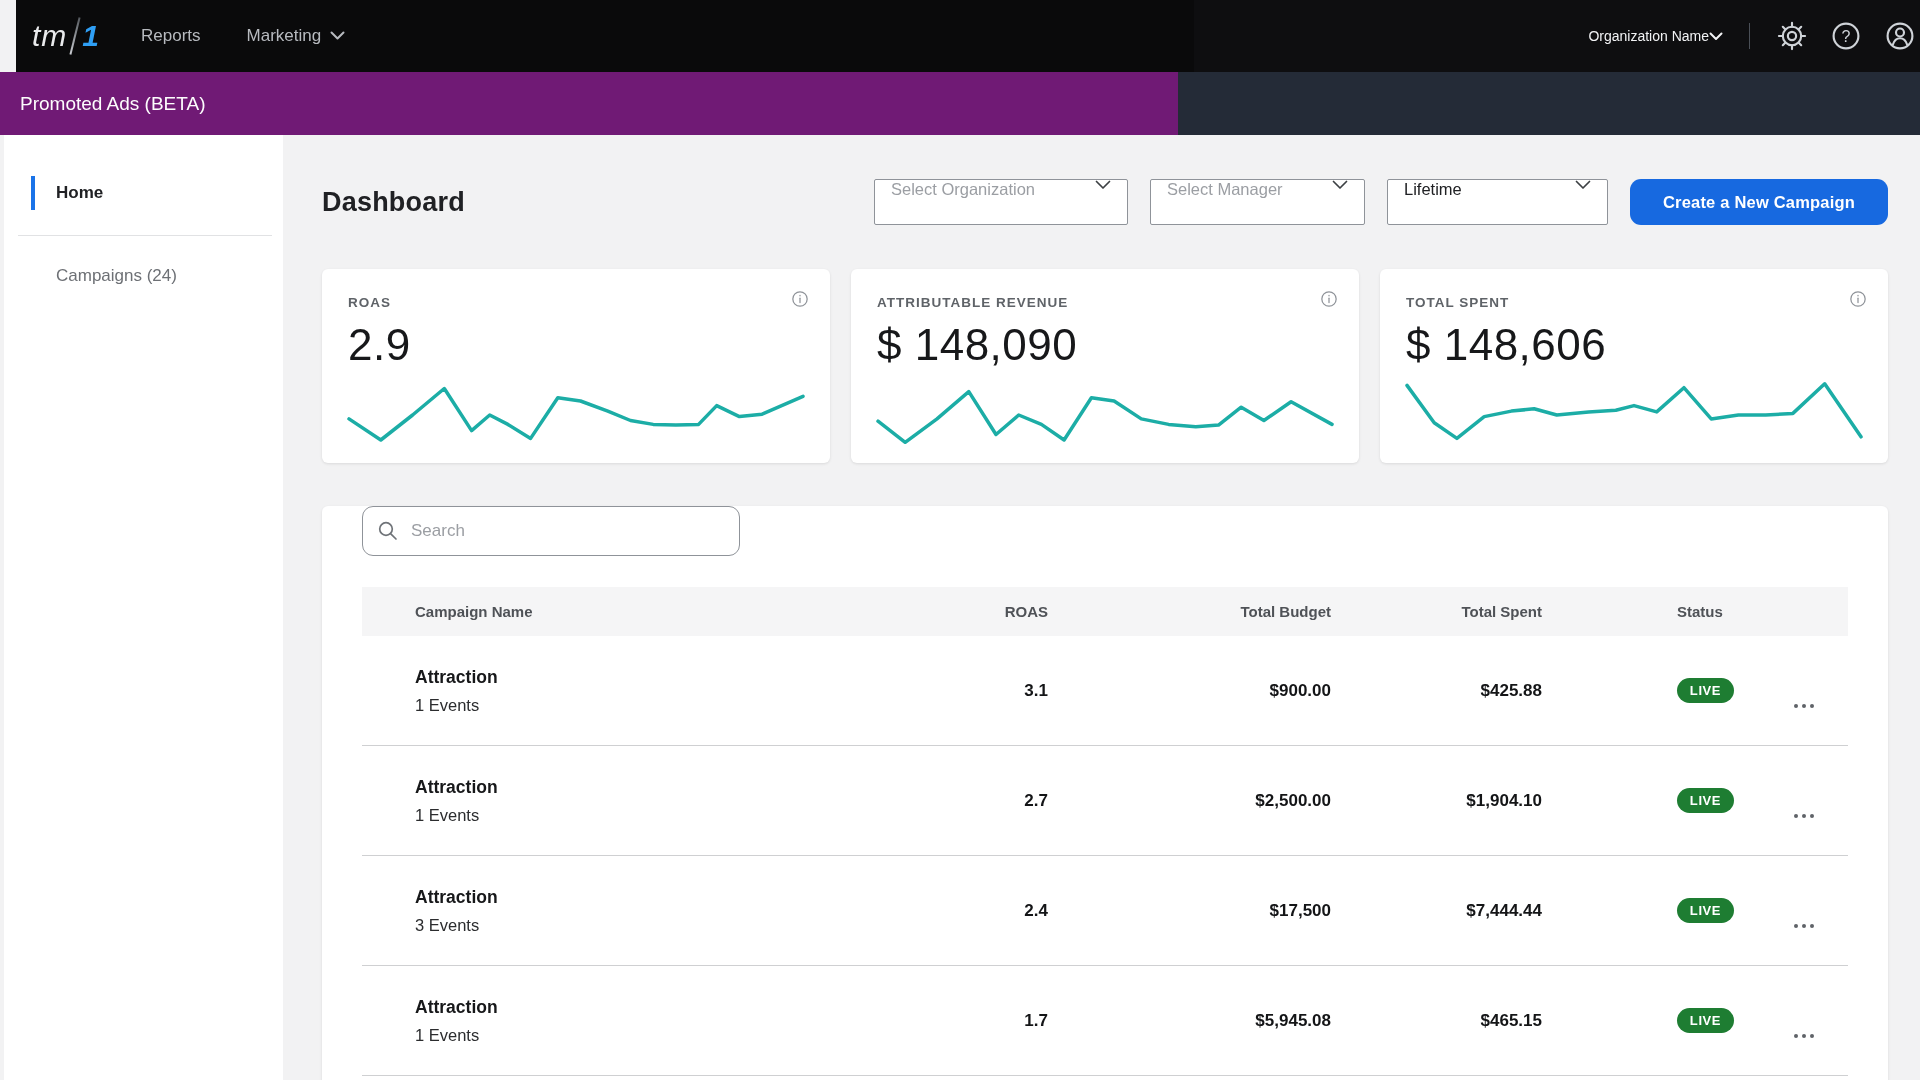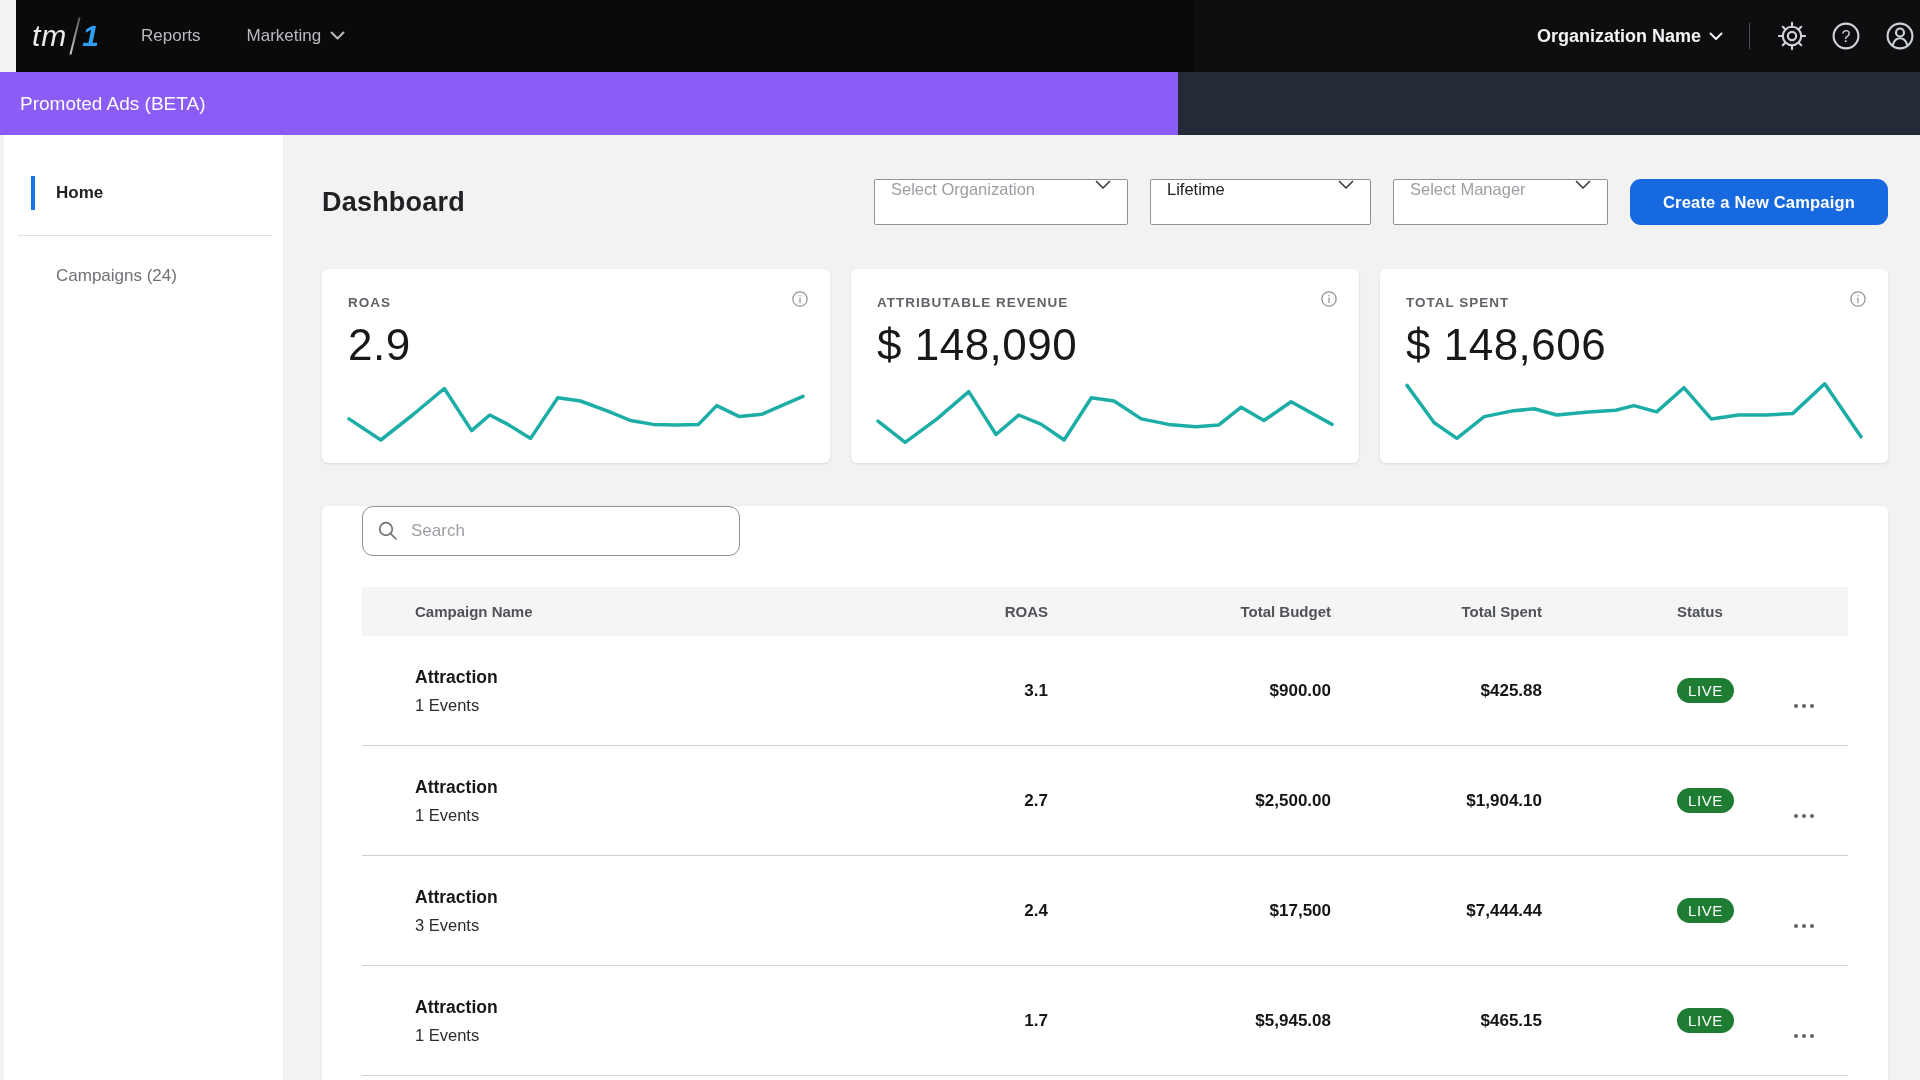--- a/index.html
+++ b/index.html
@@ -9,26 +9,26 @@
   
   .topbar { position:absolute; left:16px; top:0; width:1920px; height:72px; background:#0a0a0b; display:flex; align-items:center; }
   .topbar-right-shade { position:absolute; left:1178px; top:0; width:742px; height:72px; background:#0e0e10; }
   .logo { position:relative; z-index:2; display:flex; align-items:center; margin-left:16px; }
   .logo .tm { font-style:italic; font-size:30px; font-weight:300; color:#e9eaec; letter-spacing:1px; }
   .logo .slash { width:2px; height:38px; background:linear-gradient(180deg,#55595f,#c9ccd1); transform:rotate(14deg); margin:0 6px 0 7px; }
   .logo .one { font-style:italic; font-size:30px; font-weight:700; color:#2f9ff5; }
   .topnav { position:relative; z-index:2; display:flex; align-items:center; margin-left:42px; gap:46px; }
   .topnav .navitem { display:flex; align-items:center; gap:9px; color:#b7babf; font-size:17px; cursor:pointer; }
   .top-right { position:absolute; z-index:2; right:20px; top:0; height:72px; display:flex; align-items:center; gap:22px; }
-  .org { display:flex; align-items:center; gap:8px; color:#f2f3f5; font-size:18px; font-weight:700; cursor:pointer; }
+  .org { display:flex; align-items:center; gap:0; color:#f2f3f5; font-size:14px; font-weight:400; cursor:pointer; }
   .vdivider { width:1px; height:26px; background:#4a4f57; margin:0 4px; }
   .circle-icon { display:flex; align-items:center; justify-content:center; cursor:pointer; }
 
   
-  .subheader { position:absolute; left:0; top:72px; width:1920px; height:63px; background:#8b5cf6; display:flex; align-items:center; }
+  .subheader { position:absolute; left:0; top:72px; width:1920px; height:63px; background:#701a75; display:flex; align-items:center; }
   .subheader-right-shade { position:absolute; left:1178px; top:0; width:742px; height:63px; background:#242b37; }
   .subheader-title { position:relative; z-index:2; color:#fdfdfd; font-size:19px; margin-left:20px; }
 
   
   .sidebar { position:absolute; left:4px; top:135px; width:283px; height:1057px; background:#ffffff; border-right:1px solid #d8d9db; }
   .side-item-active { display:flex; align-items:center; margin-top:40px; height:36px; cursor:pointer; }
   .active-bar { width:4px; height:34px; background:#1a73e8; margin-left:27px; }
   .side-item-active .lbl { margin-left:21px; font-size:17px; font-weight:700; color:#202124; }
   .side-divider { border-top:1px solid #e1e2e4; margin:24px 14px 0 14px; }
   .side-item { margin-top:30px; padding-left:52px; font-size:17px; color:#6d7075; cursor:pointer; }
@@ -63,21 +63,21 @@
   .th-name { padding-left:53px; }
   .right { text-align:right; }
   .th-status { padding-left:135px; }
 
   .trow { height:110px; border-bottom:1px solid #cfd0d2; }
   .cell-name { padding-left:53px; display:flex; flex-direction:column; justify-content:center; gap:8px; }
   .c-name { font-size:17.5px; font-weight:700; color:#17181a; }
   .c-events { font-size:16.5px; color:#2b2c2e; }
   .c-num { font-size:17px; font-weight:700; color:#141517; }
   .cell-status { padding-left:135px; display:flex; align-items:center; }
-  .badge-live { width:57px; height:25px; border-radius:13px; background:#1e7d32; color:#fff; font-size:15px; font-weight:400; letter-spacing:0.6px; display:flex; align-items:center; justify-content:center; }
+  .badge-live { width:57px; height:25px; border-radius:13px; background:#1e7d32; color:#fff; font-size:13px; font-weight:700; letter-spacing:0.6px; display:flex; align-items:center; justify-content:center; }
   .row-menu { margin-left:60px; margin-top:30px; display:flex; gap:4px; cursor:pointer; }
   .row-menu i { width:4px; height:4px; border-radius:50%; background:#5f6368; display:block; }
 </style>
 </head>
 <body>
 
 <div class="topbar">
   <div class="topbar-right-shade"></div>
   <div class="logo">
     <span class="tm">tm</span>
@@ -151,28 +151,28 @@
 
   <div class="title-row">
     <div class="page-title">Dashboard</div>
     <div class="controls">
       <div class="select sel-org">
         <span class="ph">Select Organization</span>
         <svg width="16" height="10" viewBox="0 0 16 10">
           <polyline points="1.5,1.5 8,8 14.5,1.5" fill="none" stroke="#3c4043" stroke-width="1.7" stroke-linecap="round" stroke-linejoin="round"></polyline>
         </svg>
       </div>
+      <div class="select sel-mgr">
+        <span class="ph">Select Manager</span>
+        <svg width="16" height="10" viewBox="0 0 16 10">
+          <polyline points="1.5,1.5 8,8 14.5,1.5" fill="none" stroke="#3c4043" stroke-width="1.7" stroke-linecap="round" stroke-linejoin="round"></polyline>
+        </svg>
+      </div>
       <div class="select sel-life">
         <span class="val">Lifetime</span>
-        <svg width="16" height="10" viewBox="0 0 16 10">
-          <polyline points="1.5,1.5 8,8 14.5,1.5" fill="none" stroke="#3c4043" stroke-width="1.7" stroke-linecap="round" stroke-linejoin="round"></polyline>
-        </svg>
-      </div>
-      <div class="select sel-mgr">
-        <span class="ph">Select Manager</span>
         <svg width="16" height="10" viewBox="0 0 16 10">
           <polyline points="1.5,1.5 8,8 14.5,1.5" fill="none" stroke="#3c4043" stroke-width="1.7" stroke-linecap="round" stroke-linejoin="round"></polyline>
         </svg>
       </div>
       <button class="btn-primary">Create a New Campaign</button>
     </div>
   </div>
 
   <div class="kpi-row">
     <div class="kpi-card">

